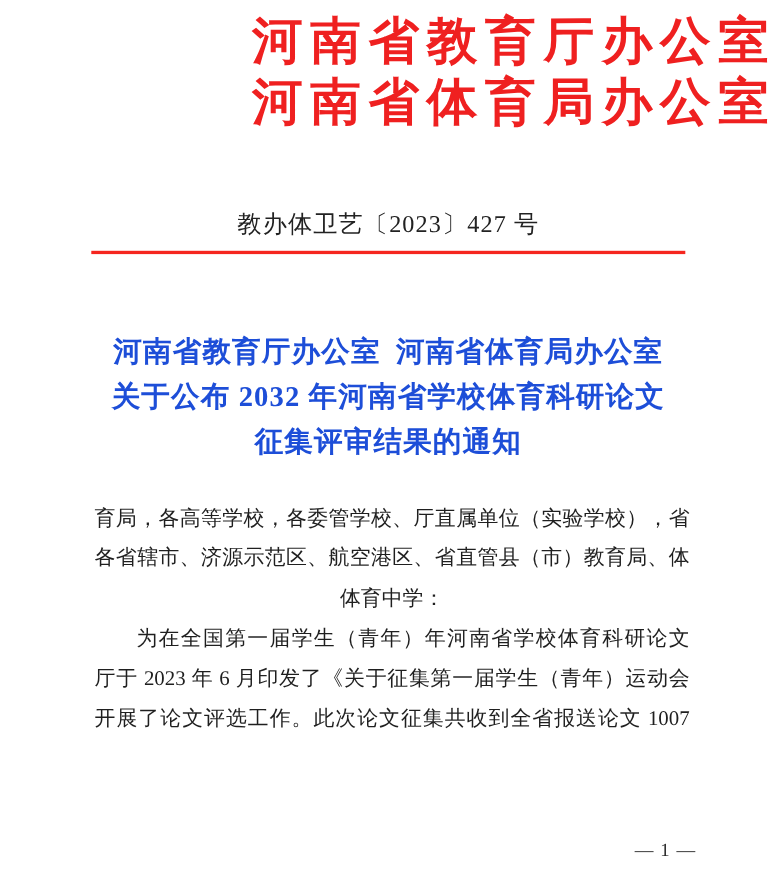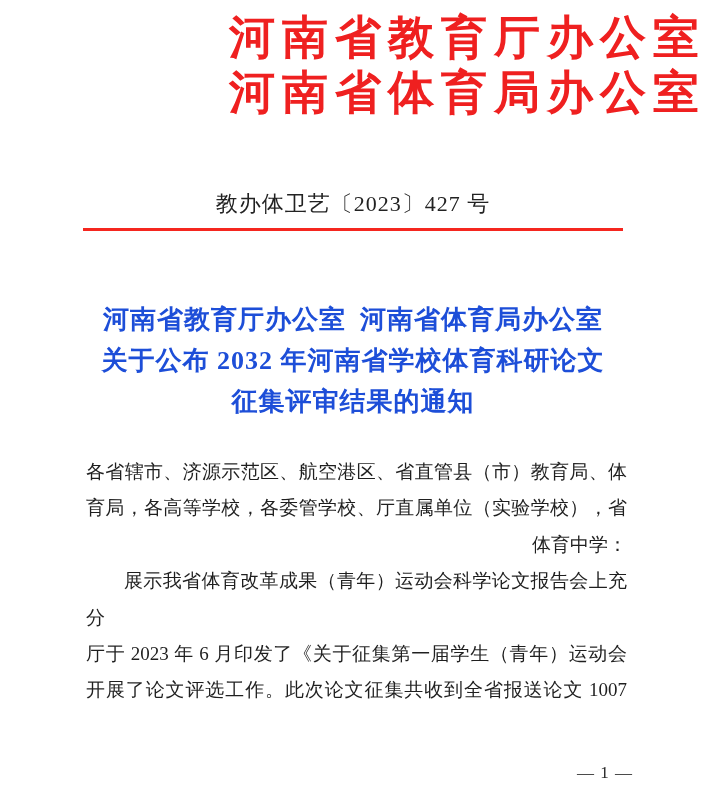--- a/index.html
+++ b/index.html
@@ -64,21 +64,21 @@
   .body-block {
     position: absolute;
     top: 454px;
     left: 86px;
     width: 541px;
     font-size: 19px;
     line-height: 36.4px;
     color: #1f1f1f;
   }
   .body-line {
-    text-align: right;
+    text-align: center;
   }
   .body-line.fill {
     text-align: justify;
     text-align-last: justify;
   }
   .body-line.indent {
     text-indent: 2em;
   }
   .page-number {
     position: absolute;
@@ -104,23 +104,23 @@
 
   <div class="red-rule"></div>
 
   <div class="title-block">
     <div>河南省教育厅办公室 河南省体育局办公室</div>
     <div>关于公布 2032 年河南省学校体育科研论文</div>
     <div>征集评审结果的通知</div>
   </div>
 
   <div class="body-block">
+    <div class="body-line fill">育局，各高等学校，各委管学校、厅直属单位（实验学校），省</div>
     <div class="body-line fill">各省辖市、济源示范区、航空港区、省直管县（市）教育局、体</div>
-    <div class="body-line fill">育局，各高等学校，各委管学校、厅直属单位（实验学校），省</div>
     <div class="body-line">体育中学：</div>
-    <div class="body-line fill indent">展示我省体育改革成果（青年）运动会科学论文报告会上充分</div>
+    <div class="body-line fill indent">为在全国第一届学生（青年）年河南省学校体育科研论文</div>
     <div class="body-line fill">厅于 2023 年 6 月印发了《关于征集第一届学生（青年）运动会</div>
     <div class="body-line fill">开展了论文评选工作。此次论文征集共收到全省报送论文 1007</div>
   </div>
 
   <div class="page-number">— 1 —</div>
 
 </div>
 
 </body></html>

